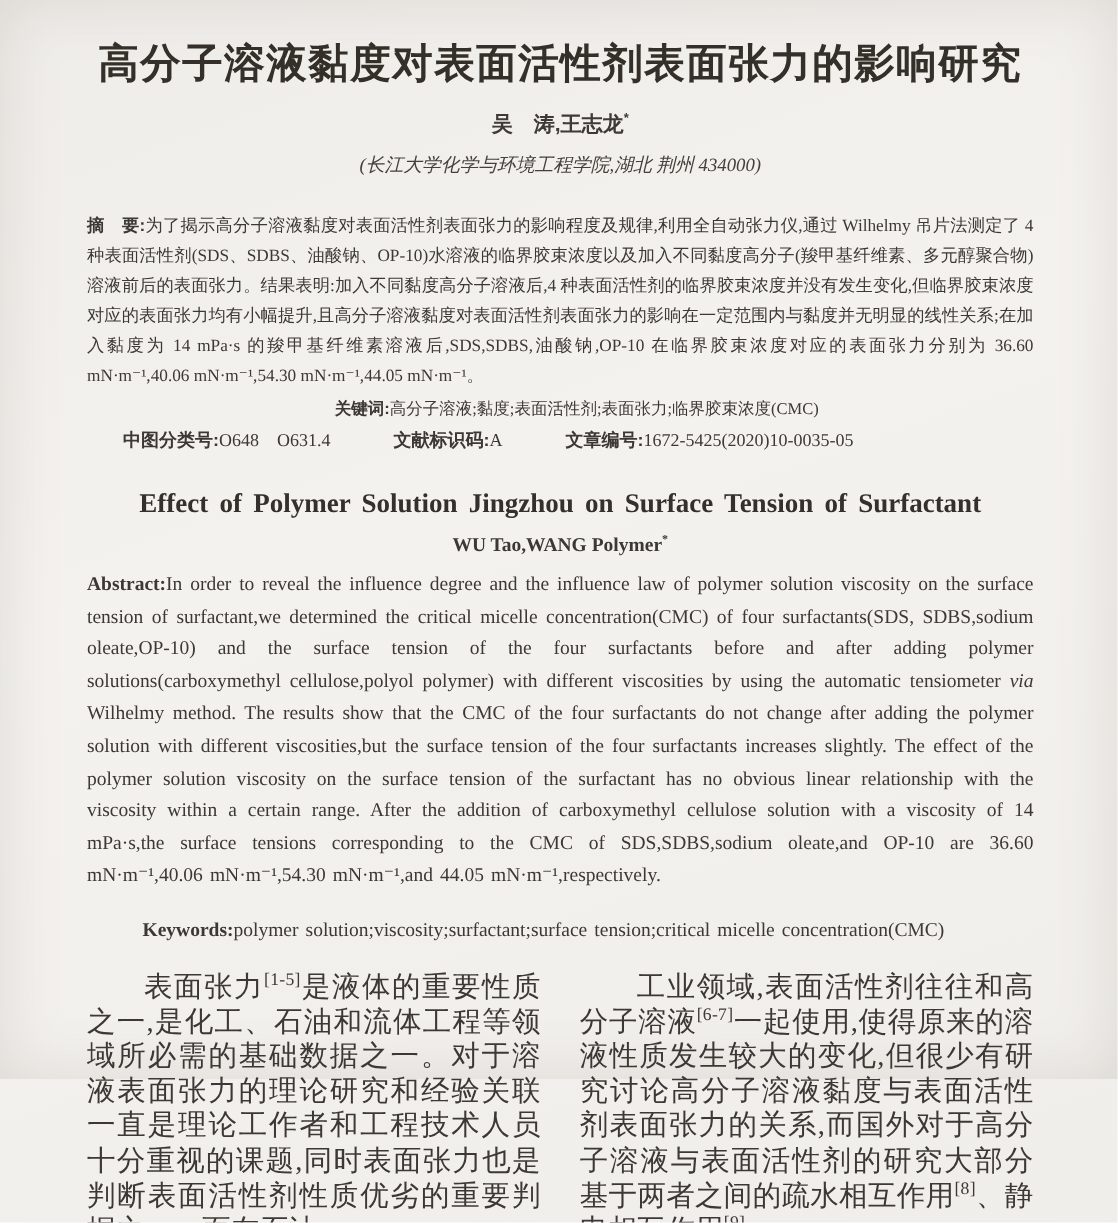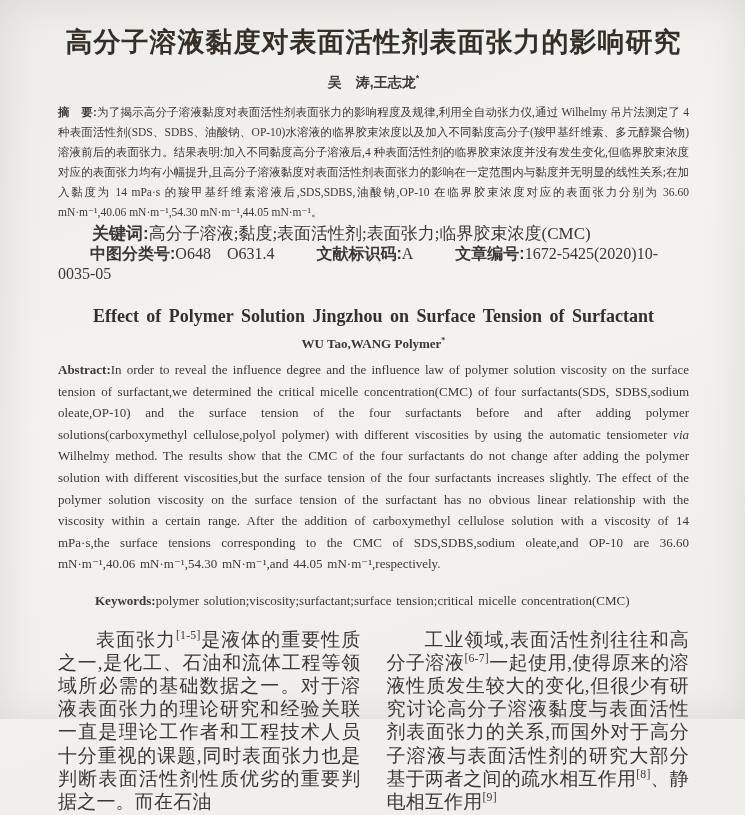--- a/index.html
+++ b/index.html
@@ -20,22 +20,22 @@
 
   .title-cn{
     font-family:"Liberation Sans","DejaVu Sans",sans-serif;
     font-weight:bold;font-size:27px;line-height:32px;
     text-align:center;letter-spacing:1px;margin:0 0 16px 0;color:#343029;
   }
   .authors-cn{text-align:center;font-size:14px;margin:0 0 10px 0;color:#3e3a35;}
   .affil-cn{text-align:center;font-size:12.5px;font-style:italic;margin:0 0 22px 0;color:#45403a;}
 
   .abs-cn{font-size:11.5px;line-height:20px;text-align:justify;margin:0;}
-  .kw-cn{font-size:17px;line-height:20px;margin:2px 0 0 0;text-indent:2em;}
-  .clc-line{font-size:16px;line-height:20px;margin:0 0 0 0;text-indent:2em;}
+  .kw-cn{font-size:11px;line-height:20px;margin:2px 0 0 0;text-indent:2em;text-align:center;}
+  .clc-line{font-size:12px;line-height:20px;margin:0 0 0 0;text-indent:2em;}
   .clc-line .pair{margin-right:42px;}
   .clc-line .pair:last-child{margin-right:0;}
 
   .title-en{
     text-align:center;font-size:18px;font-weight:bold;line-height:24px;
     margin:20px 0 8px 0;word-spacing:3px;color:#34302b;
   }
   .authors-en{text-align:center;font-size:13px;font-weight:bold;margin:0 0 7px 0;}
   .affil-en{text-align:center;font-size:12.5px;font-style:italic;margin:0 0 8px 0;word-spacing:2px;}
 
@@ -55,20 +55,21 @@
 </style>
 </head>
 <body>
 
 <div class="page">
 
   <h1 class="title-cn">高分子溶液黏度对表面活性剂表面张力的影响研究</h1>
 
   <div class="authors-cn hei"><span>吴　涛,王志龙</span><sup>*</sup></div>
 
+  <div class="affil-cn">(长江大学化学与环境工程学院,湖北 荆州 434000)</div>
 
   <p class="abs-cn"><span class="hei">摘　要:</span><span>为了揭示高分子溶液黏度对表面活性剂表面张力的影响程度及规律,利用全自动张力仪,通过 Wilhelmy 吊片法测定了 4 种表面活性剂(SDS、SDBS、油酸钠、OP-10)水溶液的临界胶束浓度以及加入不同黏度高分子(羧甲基纤维素、多元醇聚合物)溶液前后的表面张力。结果表明:加入不同黏度高分子溶液后,4 种表面活性剂的临界胶束浓度并没有发生变化,但临界胶束浓度对应的表面张力均有小幅提升,且高分子溶液黏度对表面活性剂表面张力的影响在一定范围内与黏度并无明显的线性关系;在加入黏度为 14 mPa·s 的羧甲基纤维素溶液后,SDS,SDBS,油酸钠,OP-10 在临界胶束浓度对应的表面张力分别为 36.60 mN·m⁻¹,40.06 mN·m⁻¹,54.30 mN·m⁻¹,44.05 mN·m⁻¹。</span></p>
 
   <p class="kw-cn"><span class="hei">关键词:</span><span>高分子溶液;黏度;表面活性剂;表面张力;临界胶束浓度(CMC)</span></p>
 
   <p class="clc-line"><span class="pair"><span class="hei">中图分类号:</span><span>O648　O631.4</span></span><span class="pair"><span class="hei">文献标识码:</span><span>A</span></span><span class="pair"><span class="hei">文章编号:</span><span>1672-5425(2020)10-0035-05</span></span></p>
 
   <div class="title-en">Effect of Polymer Solution Jingzhou on Surface Tension of Surfactant</div>
 
   <div class="authors-en"><span>WU Tao,WANG Polymer</span><sup>*</sup></div>

